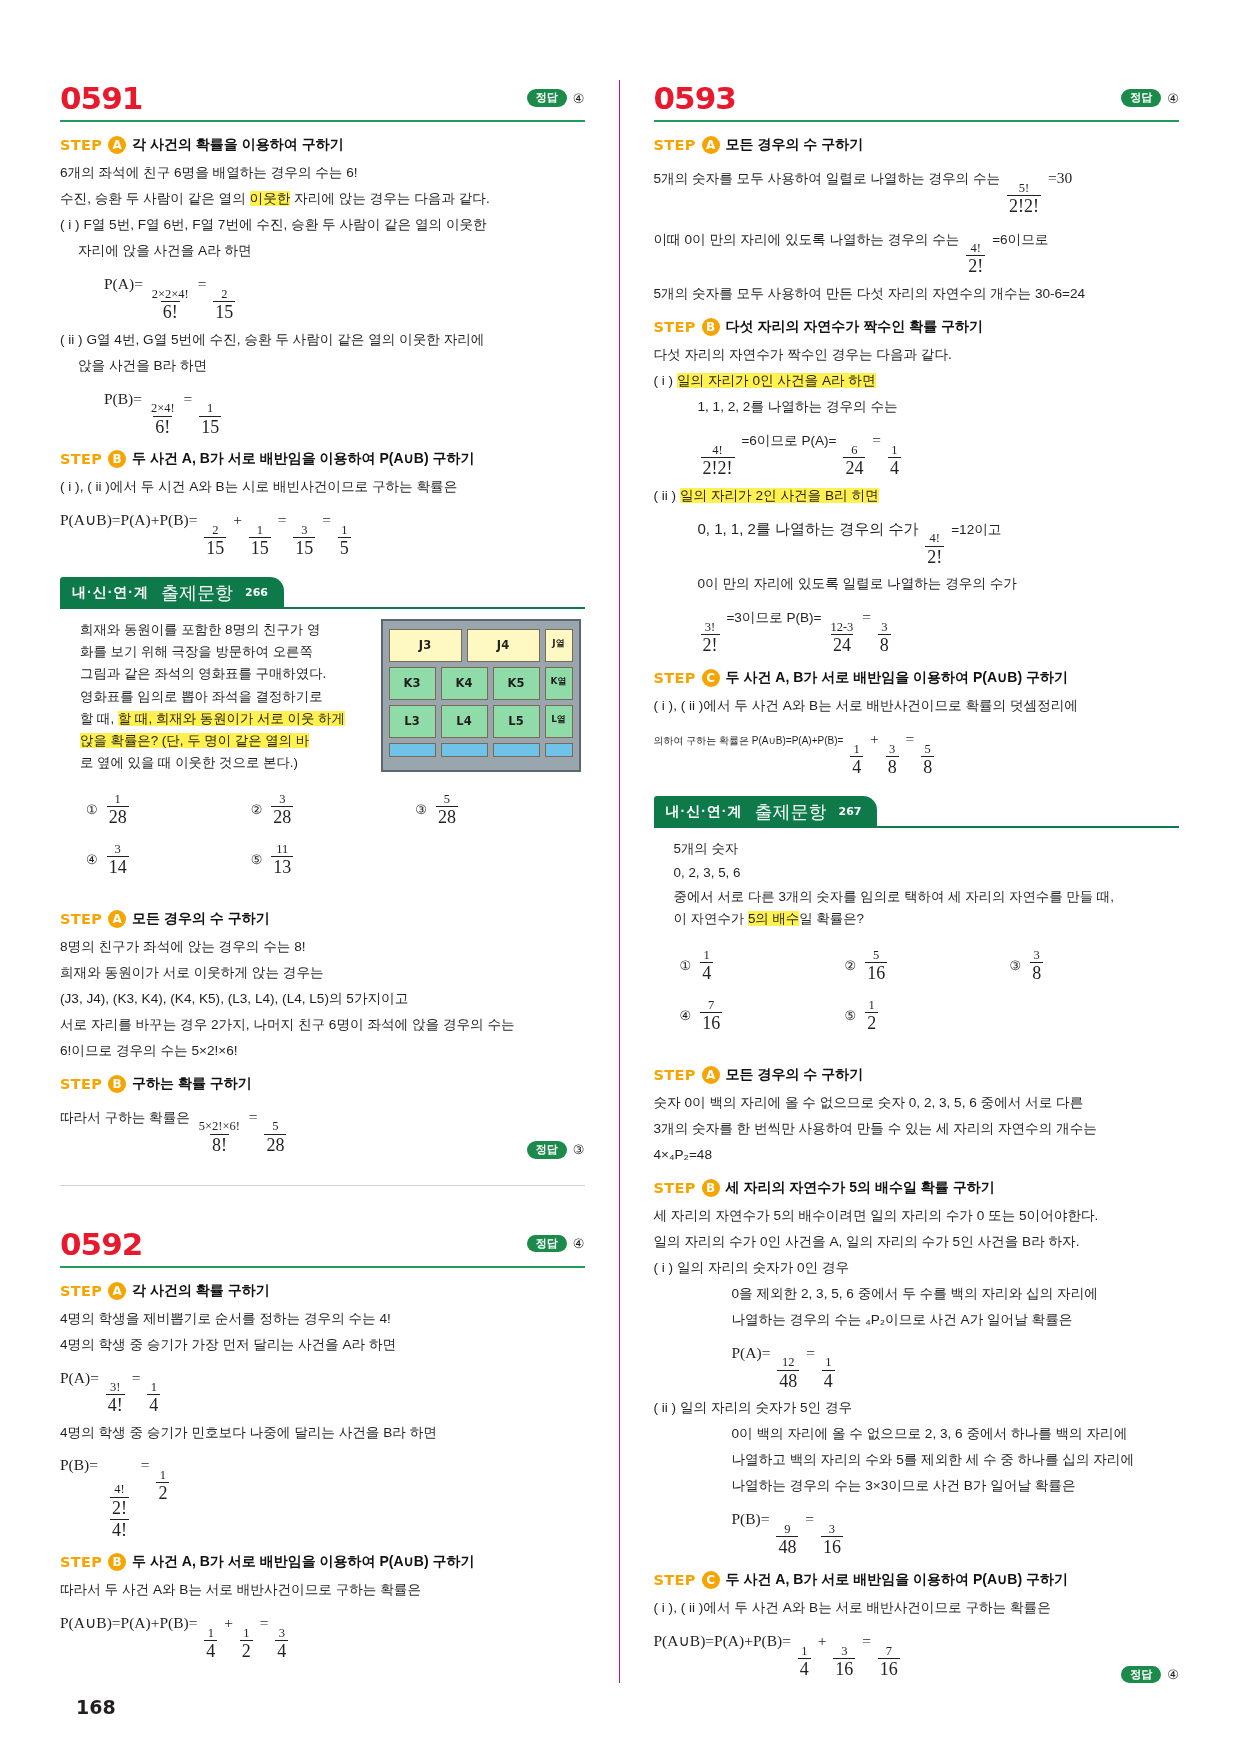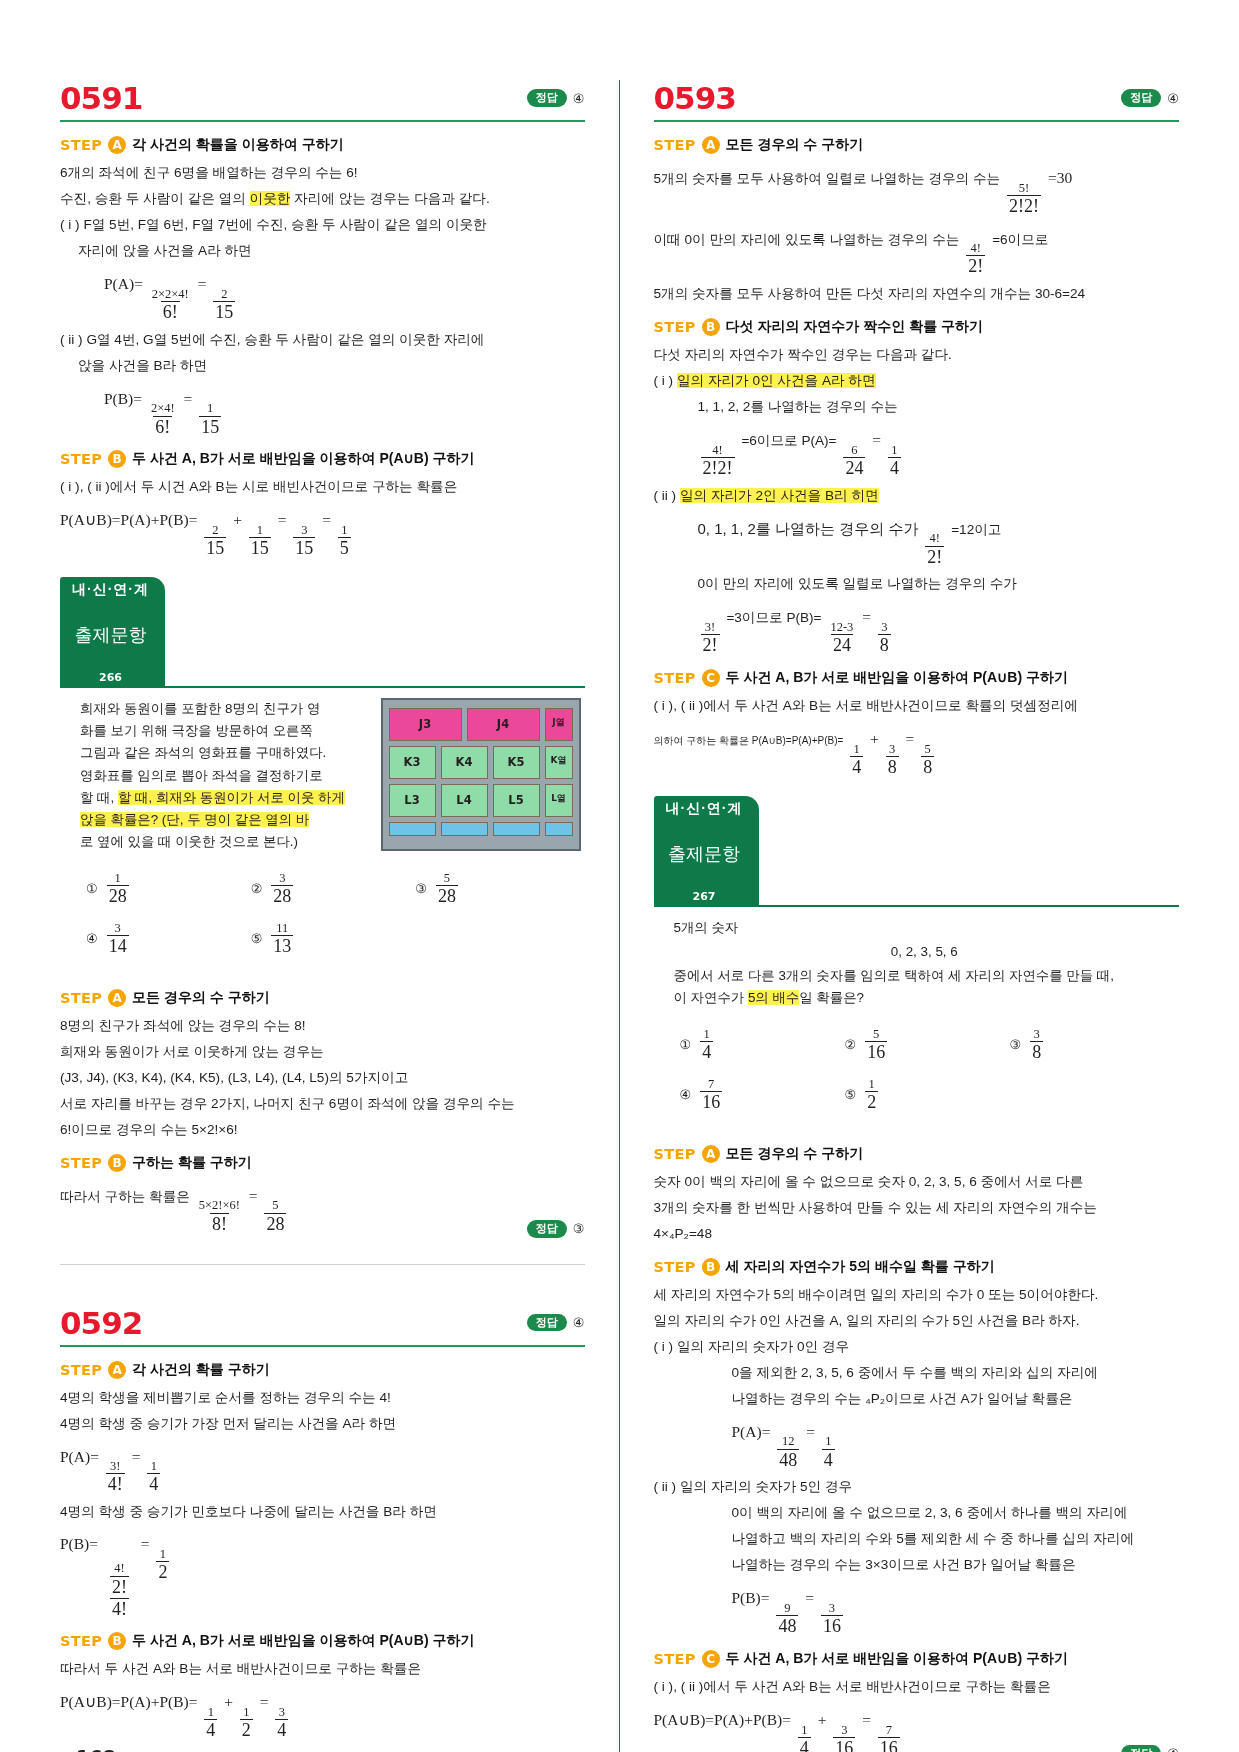--- a/index.html
+++ b/index.html
@@ -35,35 +35,35 @@
   .hl{background:#fff14f;}
 
   
   .frac{display:inline-flex;flex-direction:column;align-items:center;vertical-align:-0.55em;margin:0 3px;font-family:"Liberation Serif",serif;}
   .frac .num{font-size:12.5px;line-height:1.15;padding:0 2px;}
   .frac .den{font-size:18px;line-height:1.15;border-top:1px solid #231f20;padding:0 2px;}
   .eq{font-family:"Liberation Serif",serif;font-size:15.5px;line-height:2.1;margin:6px 0;}
 
   
   .nb{margin:18px 0 10px 0;}
-  .nb-head{display:inline-flex;align-items:center;background:#0e7a4a;color:#fff;border-radius:3px 14px 3px 3px;padding:4px 16px 4px 12px;font-size:14px;font-weight:bold;gap:24px;flex-direction:column;}
+  .nb-head{display:inline-flex;align-items:center;background:#0e7a4a;color:#fff;border-radius:3px 14px 3px 3px;padding:4px 16px 4px 12px;font-size:14px;font-weight:bold;gap:12px;}
   .nb-head .n1{letter-spacing:1px;}
   .nb-head .n2{font-weight:normal;font-size:18px;}
   .nb-head .n3{font-size:11px;font-weight:bold;font-family:"DejaVu Sans",sans-serif;}
   .nb-rule{border-bottom:2px solid #0e7a4a;margin-top:-2px;}
   .nb-body{padding:10px 4px 8px 20px;font-size:13.4px;line-height:1.66;}
   .nb-flex{display:flex;gap:10px;}
   .nb-text{flex:1;}
   .nb-fig{width:200px;flex:0 0 200px;}
 
   
   .seatfig{background:#9aa6ad;border:2px solid #5c686f;padding:8px 6px;}
   .seatrow{display:flex;gap:5px;margin-bottom:5px;align-items:stretch;}
   .seat{flex:1;text-align:center;font-size:11.5px;font-weight:bold;padding:6px 0;border:1px solid #7a6a55;font-family:"DejaVu Sans",sans-serif;}
-  .seat.o{background:#ec4899;}
+  .seat.o{background:#fef9c3;}
   .seat.g{background:#8fdca8;}
   .seat.b{background:#6fc3e8;}
   .seat.sm{flex:0 0 26px;font-size:9px;padding:6px 0;}
 
   
   .choices{display:flex;flex-wrap:wrap;margin:10px 0 4px 6px;}
   .choice{width:33.3%;display:flex;align-items:center;gap:6px;font-size:13.5px;margin:7px 0;}
   .cnum{font-size:13px;}
 
   
@@ -462,21 +462,21 @@
 
       <div class="nb">
         <div class="nb-head">
           <span class="n1">내·신·연·계</span>
           <span class="n2">출제문항</span>
           <span class="n3">267</span>
         </div>
         <div class="nb-rule"></div>
         <div class="nb-body">
           <div>5개의 숫자</div>
-          <div style="text-align:center;padding:2px 0 2px 0;">0, 2, 3, 5, 6</div>
+          <div style="padding:2px 0 2px 0;">0, 2, 3, 5, 6</div>
           <div>중에서 서로 다른 3개의 숫자를 임의로 택하여 세 자리의 자연수를 만들 때,</div>
           <div>이 자연수가 <span class="hl">5의 배수</span>일 확률은?</div>
 
           <div class="choices">
             <div class="choice">
               <span class="cnum">①</span>
               <span class="frac">
                     <span class="num">1</span>
                     <span class="den">4</span>
                   </span>

